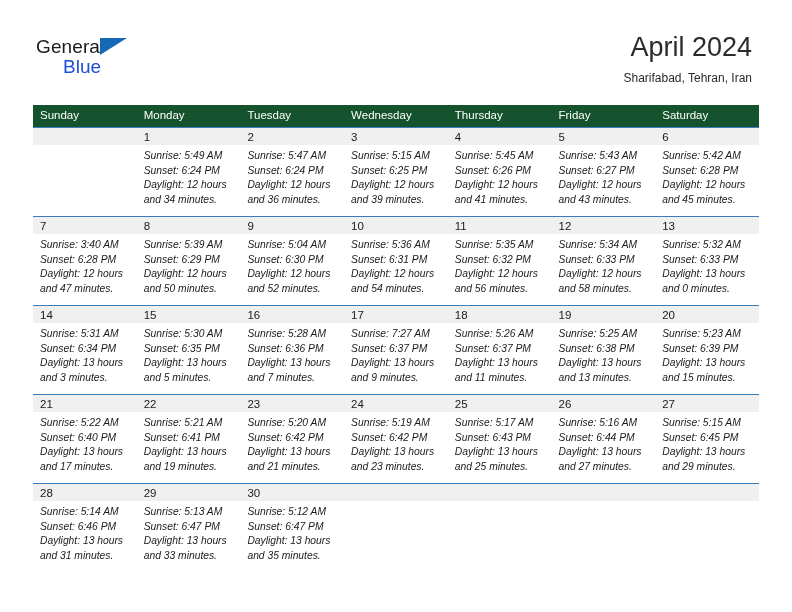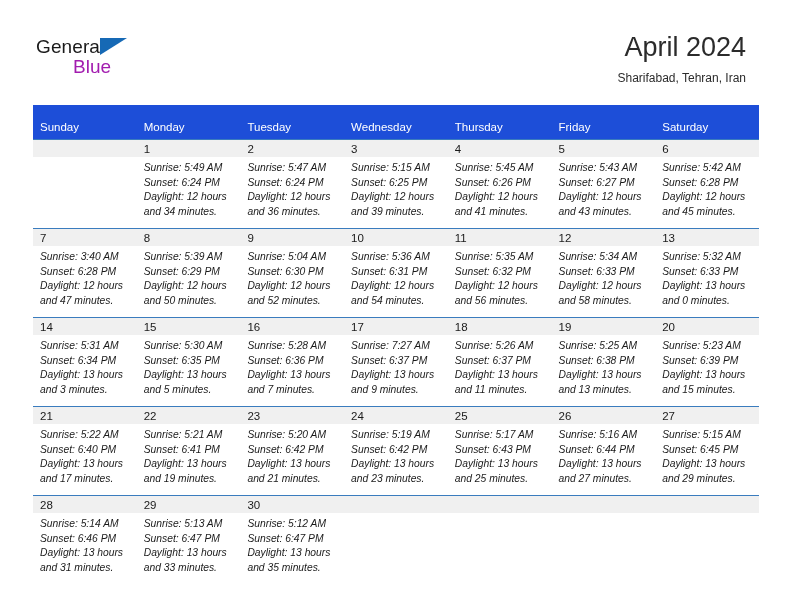--- a/index.html
+++ b/index.html
@@ -15,21 +15,21 @@
   .page {
     width: 792px;
     height: 612px;
     position: relative;
     background: #ffffff;
   }
 
   
   .header {
     position: absolute;
-    left: 0; right: 10px; top: 0;
+    left: 0; right: 4px; top: 0;
     height: 124px;
     padding: 0 36px;
   }
   .logo {
     position: absolute;
     left: 36px;
     top: 36px;
     width: 120px;
     height: 48px;
   }
@@ -46,23 +46,22 @@
     left: 64px;
     top: 2px;
     width: 0; height: 0;
     border-left: 27px solid #1669b5;
     border-bottom: 17px solid transparent;
   }
   .logo-blue {
     position: absolute;
     left: 27px; top: 20px;
     font-size: 19px;
-    color: #a21caf;
+    color: #1d4ed8;
     line-height: 22px;
-    margin-left: 10px;
   }
   .logo-bar {
     position: absolute;
     left: 24px; top: 20px;
     width: 2px; height: 21px;
     background: #ffffff;
   }
 
   .title-block {
     position: absolute;
@@ -91,26 +90,26 @@
     left: 33px;
     top: 105px;
     width: 726px;
   }
   table.cal {
     border-collapse: collapse;
     width: 726px;
     table-layout: fixed;
   }
   table.cal th {
-    background: #1d4ed8;
+    background: #14532d;
     color: #ffffff;
     font-size: 11.5px;
     font-weight: normal;
     text-align: left;
-    padding: 15px 0 5px 7px;
+    padding: 3px 0 5px 7px;
     height: 21px;
     line-height: 14px;
   }
   td.daycell {
     vertical-align: top;
     padding: 0;
     border-top: 1.6px solid #3a7cbe;
     height: 89px;
     background: #ffffff;
   }

